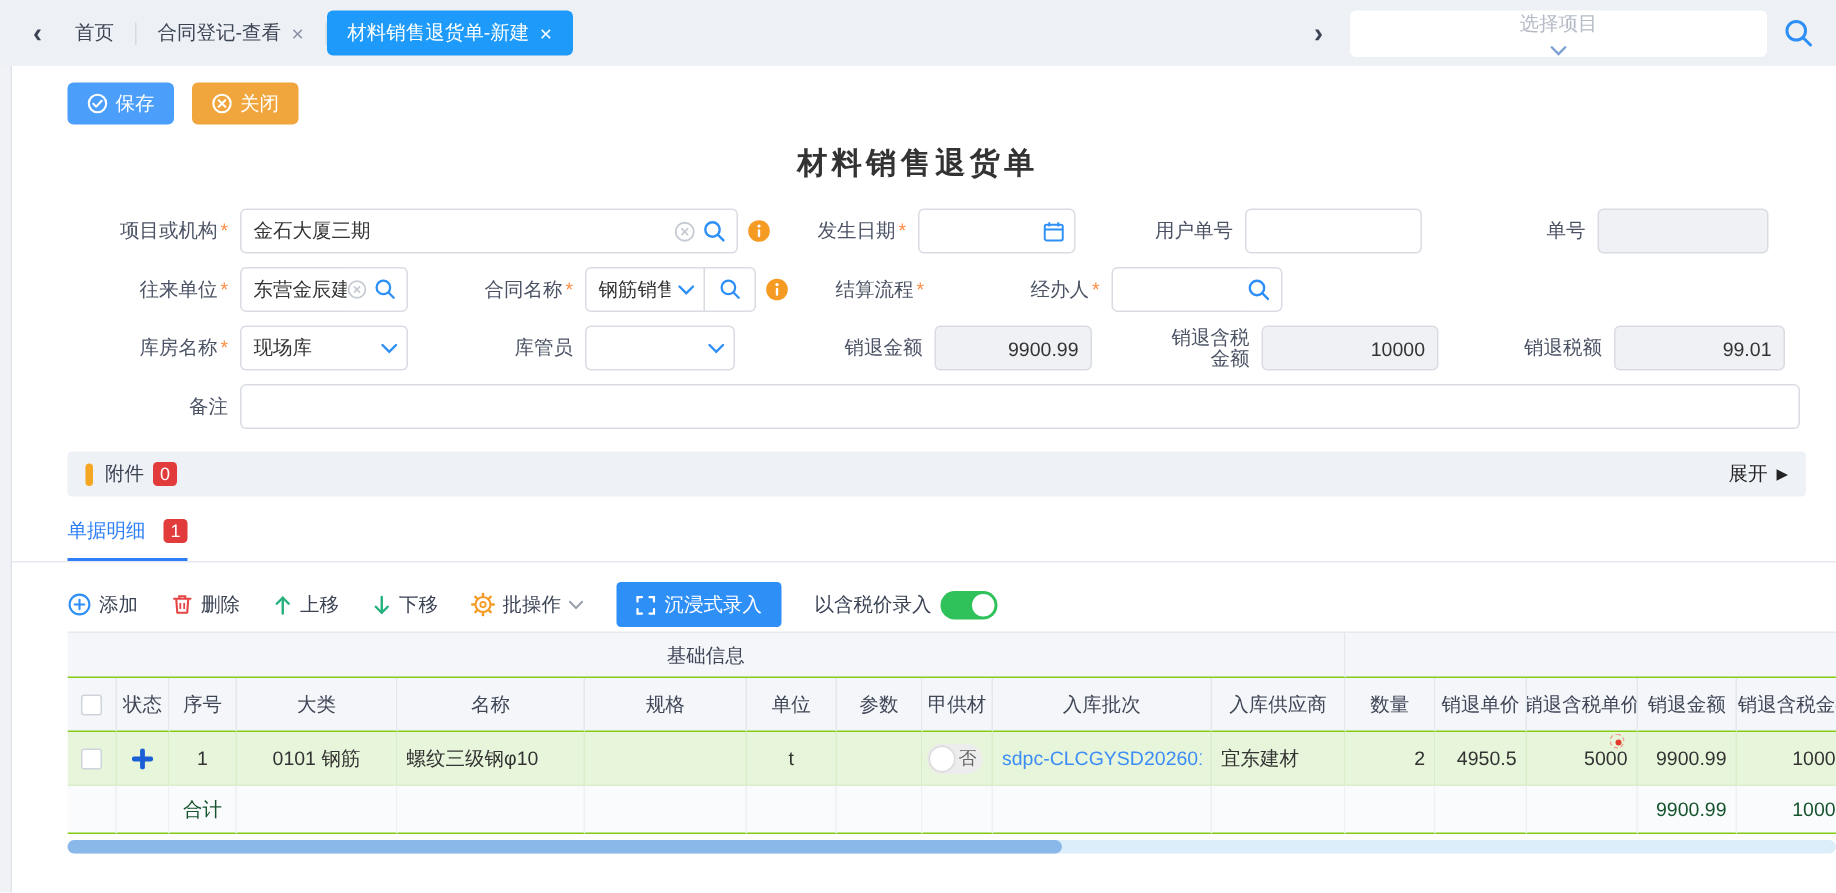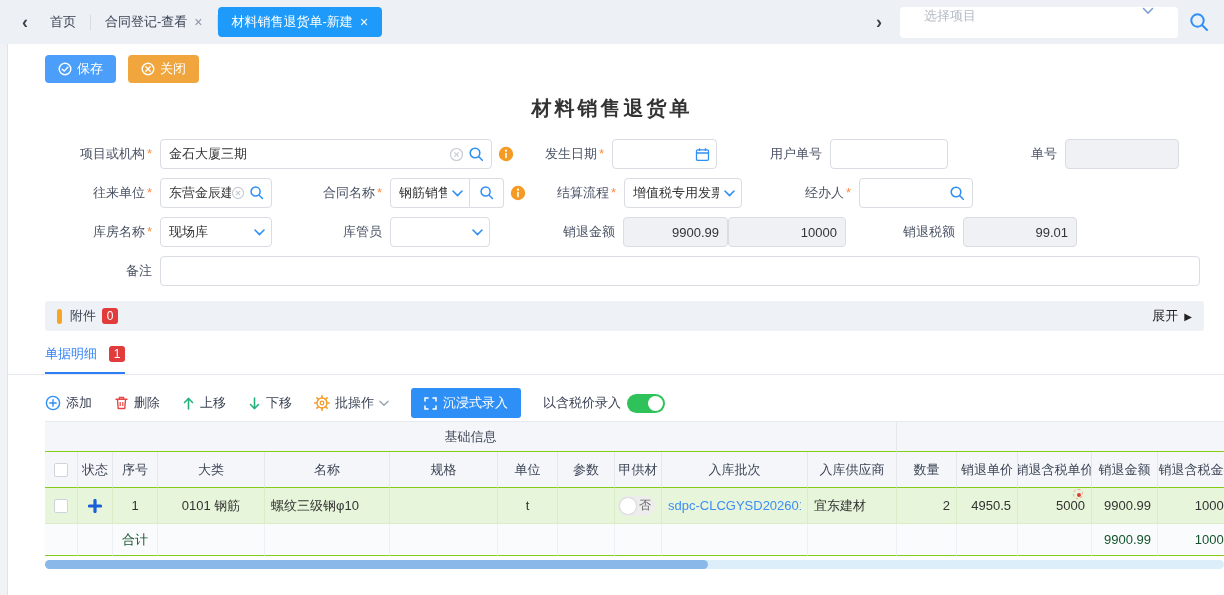--- a/index.html
+++ b/index.html
@@ -8,21 +8,21 @@
 
   
   .topbar { height:44px; background:#edf0f5; display:flex; align-items:center; padding:0 14px; }
   .nav-chevron { font-size:18px; font-weight:bold; color:#3c4454; padding:0 8px; cursor:pointer; }
   .tab { display:flex; align-items:center; gap:7px; padding:0 14px; height:30px; color:#3c4454; cursor:pointer; white-space:nowrap; }
   .tab .x { color:#8a93a6; font-size:14px; }
   .tab.active { background:#1e9bfa; color:#fff; border-radius:4px; }
   .tab.active .x { color:#fff; }
   .tab-sep { width:1px; height:15px; background:#d5dae3; }
   .topbar-spacer { flex:1; }
-  .proj-select { width:278px; height:31px; background:#fff; border-radius:4px; display:flex; align-items:flex-start; padding:0 24px; margin-left:10px; }
+  .proj-select { width:278px; height:31px; background:#fff; border-radius:4px; display:flex; align-items:center; padding:0 6px; margin-left:10px;flex-direction:column; }
   .proj-select .ph { color:#b4bac6; flex:1; }
   .search-glyph { width:22px; height:22px; margin-left:10px; }
 
   
   .leftstrip { position:absolute; left:0; top:44px; bottom:0; width:8px; background:#f0f2f6; border-right:1px solid #e0e4ea; }
 
   
   .btn-row { display:flex; gap:12px; padding:11px 0 0 45px; }
   .btn { height:28px; border:none; border-radius:4px; color:#fff; font-size:13px; display:flex; align-items:center; gap:5px; padding:0 13px; cursor:pointer; font-family:inherit; }
   .btn-save { background:#4b9ffb; }
@@ -252,28 +252,20 @@
       </div>
     </div>
     <span class="info-ico">
         <svg width="16" height="16" viewBox="0 0 16 16">
           <circle cx="8" cy="8" r="7.2" fill="#f59a23"></circle>
           <circle cx="8" cy="4.7" r="1.1" fill="#fff"></circle>
           <rect x="7.2" y="6.8" width="1.6" height="5.4" rx="0.8" fill="#fff"></rect>
         </svg>
       </span>
     <div class="lbl lw98"><span>结算流程</span><span class="req">*</span></div>
-    <div class="select fw118">
-      <span class="val">增值税专用发票</span>
-      <span class="chev">
-          <svg width="11" height="7" viewBox="0 0 11 7">
-            <polyline points="1,1 5.5,5.5 10,1" fill="none" stroke="#2e8ff7" stroke-width="1.6" stroke-linecap="round"></polyline>
-          </svg>
-        </span>
-    </div>
     <div class="lbl lw117"><span>经办人</span><span class="req">*</span></div>
     <div class="field fw114">
       <input value="" style="">
       <span class="icons">
           <span>
             <svg width="17" height="17" viewBox="0 0 17 17">
               <circle cx="7" cy="7" r="4.8" fill="none" stroke="#2e8ff7" stroke-width="1.6"></circle>
               <line x1="10.8" y1="10.8" x2="14.3" y2="14.3" stroke="#2e8ff7" stroke-width="1.6" stroke-linecap="round"></line>
             </svg>
           </span>
@@ -297,20 +289,21 @@
       <span class="chev">
           <svg width="11" height="7" viewBox="0 0 11 7">
             <polyline points="1,1 5.5,5.5 10,1" fill="none" stroke="#2e8ff7" stroke-width="1.6" stroke-linecap="round"></polyline>
           </svg>
         </span>
     </div>
     <div class="lbl lw133"><span>销退金额</span></div>
     <div class="field fw105 disabled">
       <input disabled="" value="9900.99" style="">
     </div>
+    <div class="lbl lw113"><span>销退含税</span><br><span>金额</span></div>
     <div class="field fw118 disabled">
       <input disabled="" value="10000" style="">
     </div>
     <div class="lbl lw117"><span>销退税额</span></div>
     <div class="field fw114 disabled">
       <input disabled="" value="99.01" style="">
     </div>
   </div>
 
   <div class="frow">

